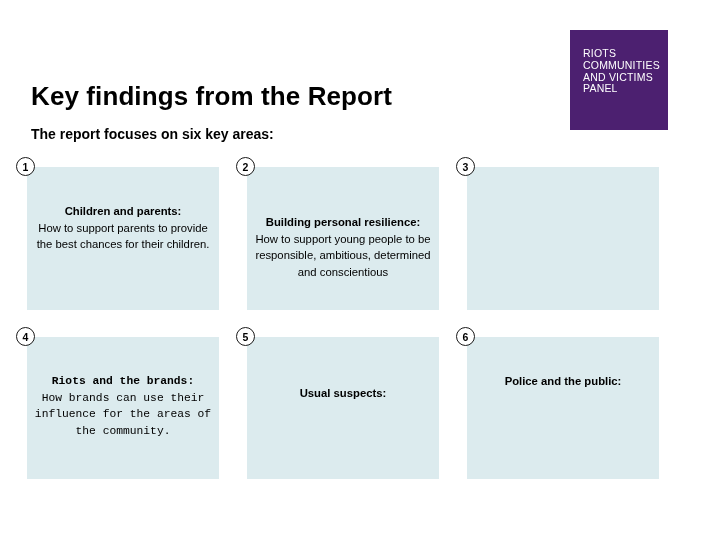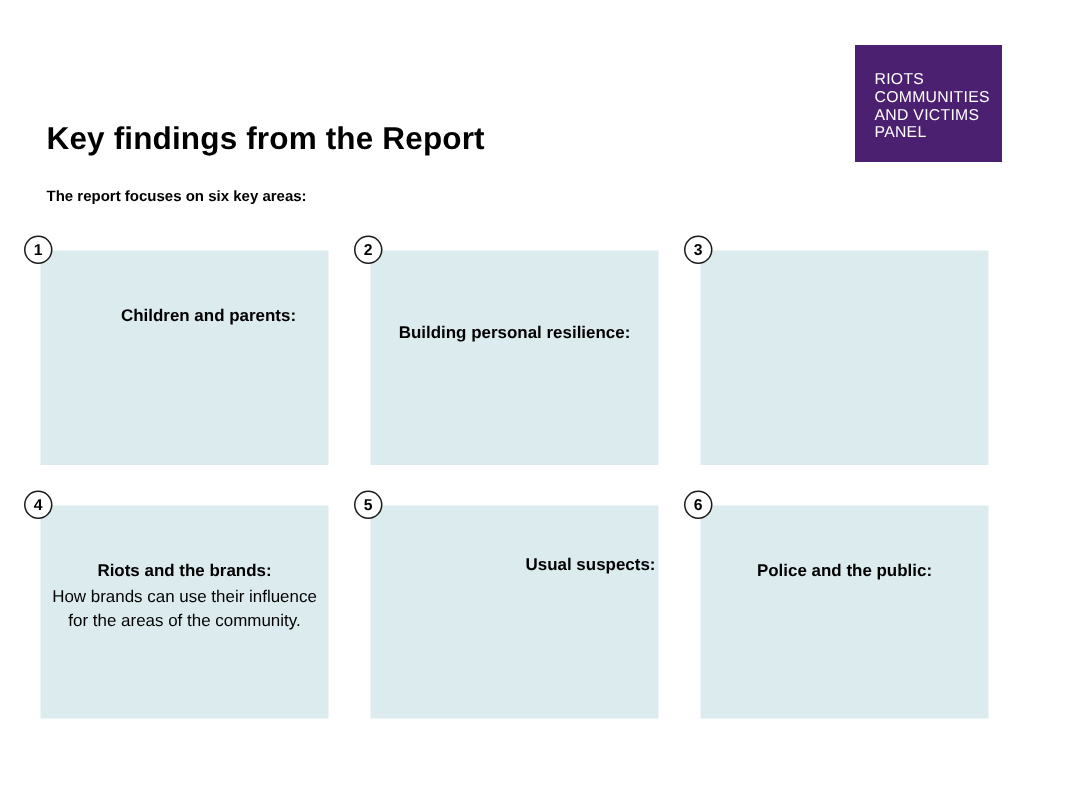--- a/index.html
+++ b/index.html
@@ -15,51 +15,51 @@
     font-family: "Liberation Sans", sans-serif;
     color: #000000;
   }
 
   
   .logo {
     position: absolute;
     left: 570px;
     top: 30px;
     width: 98px;
-    height: 78px;
+    height: 100px;
     background: #4c2070;
     box-sizing: border-box;
     padding: 18px 0 0 13px;
   }
   .logo-line {
     color: #ffffff;
     font-family: "Liberation Sans", sans-serif;
     font-size: 10.5px;
     line-height: 11.8px;
     letter-spacing: 0.2px;
     white-space: nowrap;
   }
   .logo-line.thin { font-weight: 400; }
   .logo-line.bold { font-weight: 400; }
 
   
   .page-title {
     position: absolute;
     left: 31px;
     top: 81px;
-    font-size: 21px;
+    font-size: 26px;
     font-weight: 700;
     letter-spacing: 0.1px;
     white-space: nowrap;
   }
   .subtitle {
     position: absolute;
     left: 31px;
     top: 126px;
-    font-size: 10px;
+    font-size: 14px;
     font-weight: 700;
     white-space: nowrap;
   }
 
   
   .boxes {
     position: absolute;
     left: 0;
     top: 0;
     width: 720px;
@@ -109,25 +109,25 @@
   .box-title {
     font-weight: 700;
     display: block;
   }
   .box-desc {
     font-weight: 400;
     display: block;
   }
 
   
-  .cell1 .box-text { top: 36px; margin-left: 16px; }
+  .cell1 .box-text { top: 36px; }
   .cell2 .box-text { top: 20px; margin-top: 27px; }
   .cell3 .box-text { top: 28px; }
-  .cell4 .box-text { top: 36px; }
-  .cell5 .box-text { top: 32px; text-align: right; }
+  .cell4 .box-text { top: 36px; font-family: Liberation Mono, monospace; }
+  .cell5 .box-text { top: 48px; }
   .cell6 .box-text { top: 36px; }
 </style>
 </head>
 <body>
 
 <div class="logo">
   <div class="logo-line thin">RIOTS</div>
   <div class="logo-line bold">COMMUNITIES</div>
   <div class="logo-line bold">AND VICTIMS</div>
   <div class="logo-line thin">PANEL</div>
@@ -136,28 +136,30 @@
 <div class="page-title">Key findings from the Report</div>
 <div class="subtitle">The report focuses on six key areas:</div>
 
 <div class="boxes">
 
   <div class="cell cell1" style="left:27px; top:167px;">
     <div class="box r1"></div>
     <div class="badge">1</div>
     <div class="box-text">
       <span class="box-title">Children and parents:</span>
+      <span class="box-desc">How to support parents to provide the best chances for their children.</span>
     </div>
   </div>
 
   <div class="cell cell2" style="left:247px; top:167px;">
     <div class="box r1"></div>
     <div class="badge">2</div>
     <div class="box-text">
       <span class="box-title">Building personal resilience:</span>
+      <span class="box-desc">How to support young people to be responsible, ambitious, determined and conscientious</span>
     </div>
   </div>
 
   <div class="cell cell3" style="left:467px; top:167px;">
     <div class="box r1"></div>
     <div class="badge">3</div>
     <div class="box-text">
     </div>
   </div>
 

